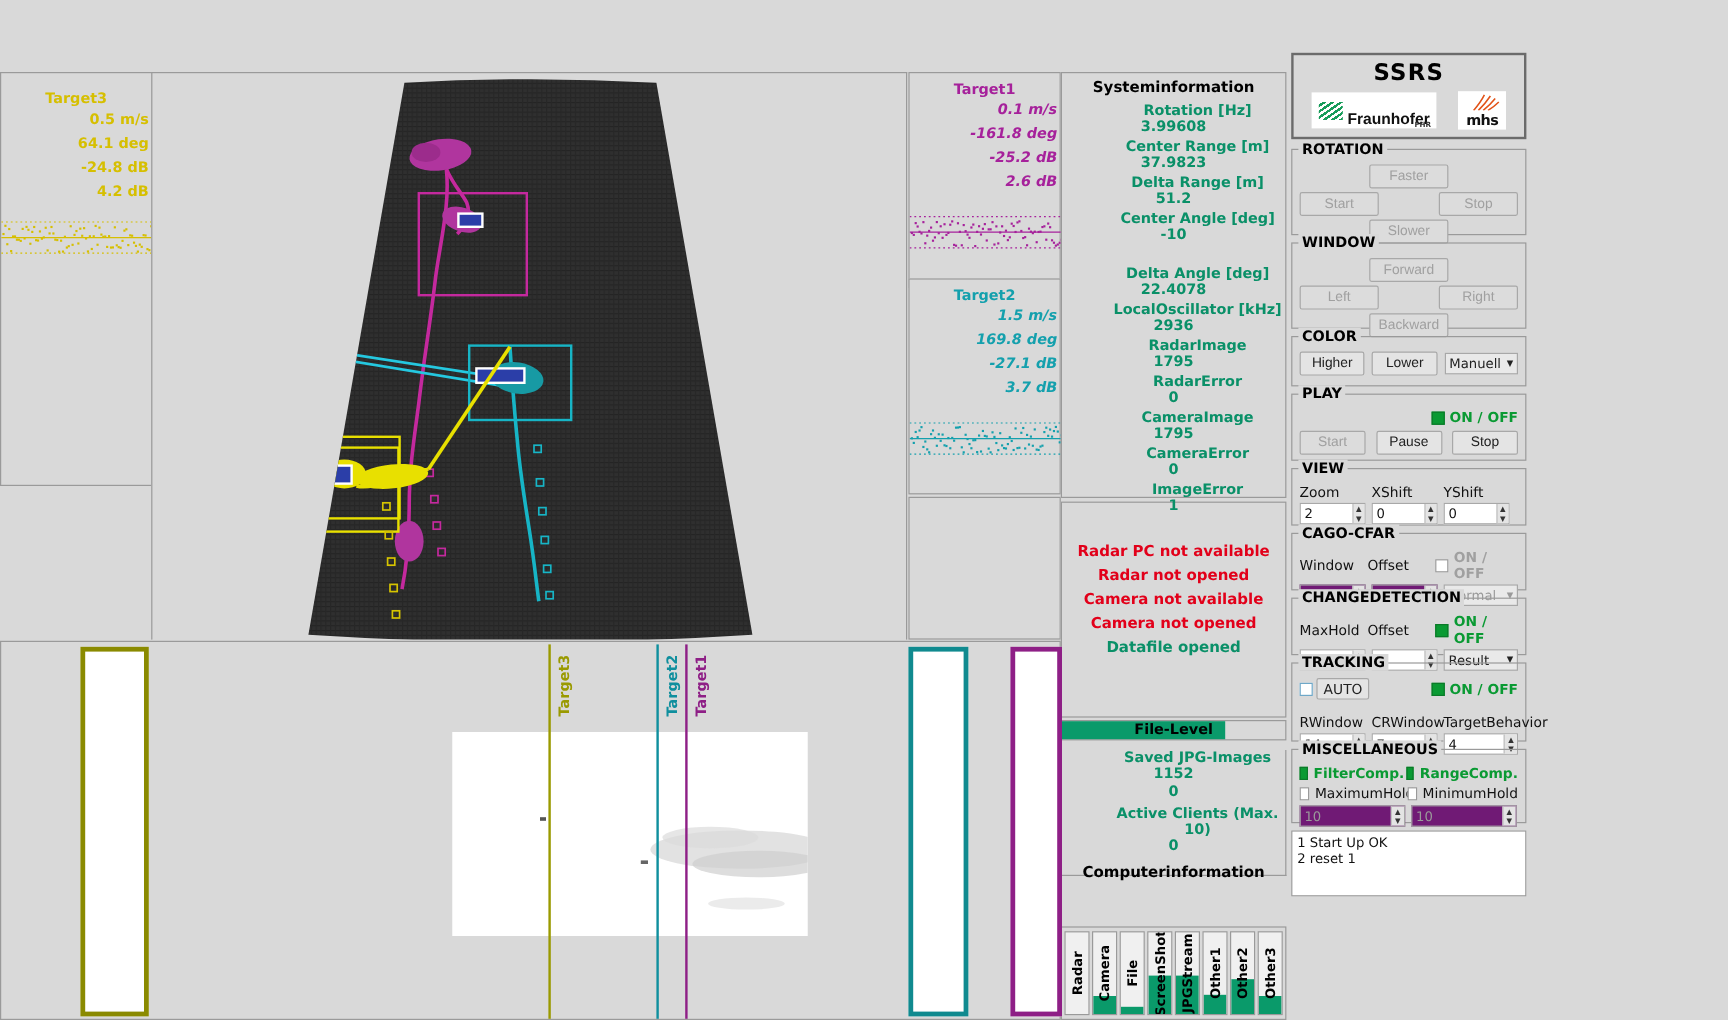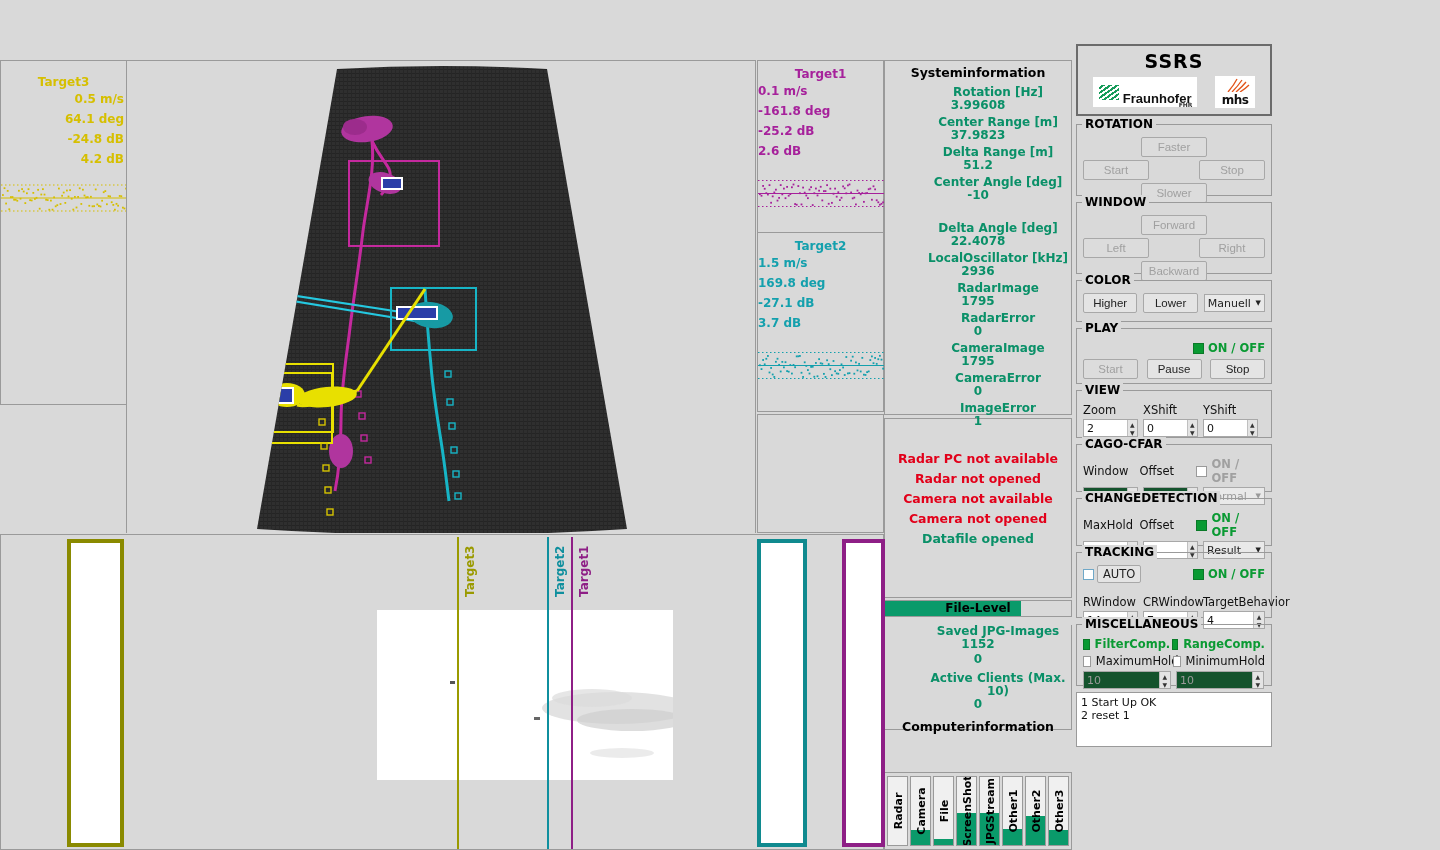--- a/index.html
+++ b/index.html
@@ -22,21 +22,21 @@
   }
   #ppi-svg { position:absolute; left:0; top:0; }
 
   
   .target-panel {
     position: absolute; left: 757px; width: 127px;
     border: 1px solid #9a9a9a; background: #d9d9d9;
     padding-top: 6px;
   }
   .target-panel .tname { text-align:center; font-weight:bold; font-size:12px; }
-  .target-panel .tval  { font-weight:bold; font-size:12px; padding-right:12px; line-height:20px;}
+  .target-panel .tval  { text-align:right; font-weight:bold; font-size:12px; padding-right:2px; line-height:20px;font-style:italic;}
   .mini-plot { position:absolute; left:0; right:0; height:42px; }
 
   
   #target3-panel {
     position:absolute; left:0px; top:60px; width:127px; height:345px;
     border:1px solid #9a9a9a; background:#d9d9d9; padding-top:14px;
   }
   #target3-panel .tname{ text-align:center;font-weight:bold;font-size:12px;}
   #target3-panel .tval{ text-align:right;font-weight:bold;font-size:12px;padding-right:2px;line-height:20px;}
 
@@ -65,21 +65,21 @@
   #ctrl { position:absolute; left:1074px; top:44px; width:200px; bottom:0; }
   .grp { position:relative; border:1px solid #9a9a9a; margin:0 2px 6px 2px; padding:12px 6px 7px; }
   .grp > .glabel { position:absolute; top:-8px; left:5px; background:#d9d9d9; padding:0 3px;
                    font-weight:bold; font-size:12px; color:#000;}
   .btn { background:#e4e4e4; border:1px solid #a8a8a8; border-radius:2px;
          font-size:11.5px; padding:3px 6px; color:#222; }
   .btn.dis { color:#a0a0a0; background:#dcdcdc; }
   .row { display:flex; align-items:center; gap:6px; }
   .spin { display:flex; border:1px solid #a8a8a8; background:#fff; height:18px; align-items:stretch; }
   .spin input { border:0; outline:0; width:100%; font-size:11px; padding-left:3px; background:transparent; color:#111; font-family:inherit;}
-  .spin.dis { background:#14532d; }
+  .spin.dis { background:#701a75; }
   .spin.dis input { color:#9a9a9a; }
   .spin .arrows { width:13px; border-left:1px solid #c0c0c0; display:flex; flex-direction:column; background:#e4e4e4;}
   .spin .arrows span{ flex:1; display:flex; align-items:center; justify-content:center; font-size:6px; color:#333;}
   .sel { border:1px solid #a8a8a8; background:#e9e9e9; height:18px; display:flex; align-items:center;
          justify-content:space-between; padding:0 3px; font-size:11px; color:#222; }
   .sel.dis { color:#9a9a9a; }
   .sel .car { font-size:7px; }
   .chk { width:11px; height:11px; border:1px solid #9a9a9a; background:#fff; display:inline-block; }
   .chk.on { background:#0a9a33; border-color:#0a7a28; }
   .chk.blue { background:#fff; border-color:#6fa8c8; }

